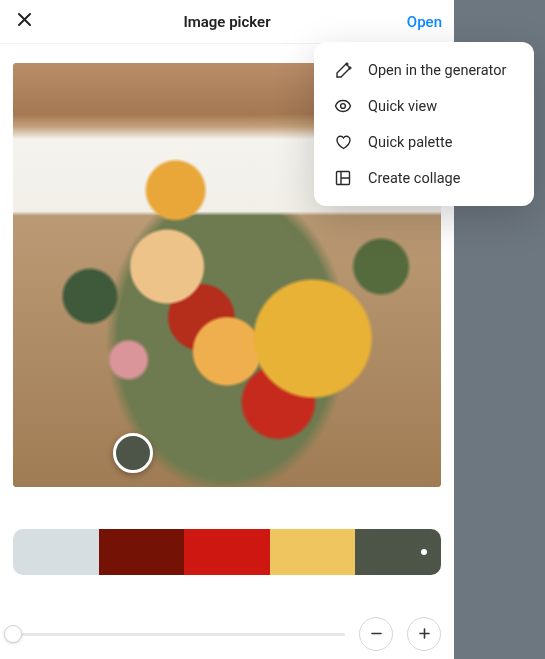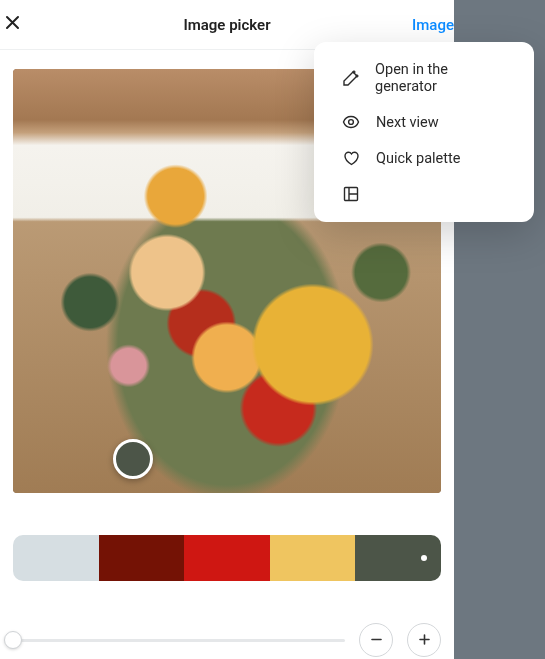--- a/index.html
+++ b/index.html
@@ -15,22 +15,22 @@
       position: absolute;
       left: 0; top: 0;
       width: 454px;
       height: 659px;
       background: #fff;
     }
     .header {
       display: flex;
       align-items: center;
       justify-content: space-between;
-      height: 50px;
-      padding: 0 0;
+      height: 44px;
+      padding: 0 12px;
       border-bottom: 1px solid #eef0f1;
     }
     .header-title {
       font-size: 15px;
       font-weight: 600;
       color: #222;
       position: absolute;
       left: 0; right: 0;
       text-align: center;
       pointer-events: none;
@@ -151,21 +151,21 @@
     }
 
     .menu {
       position: absolute;
       top: 42px;
       left: 314px;
       width: 220px;
       background: #fff;
       border-radius: 12px;
       box-shadow: 0 12px 40px rgba(0,0,0,0.18);
-      padding: 10px 8px;
+      padding: 10px 0;
     }
     .menu-item {
       display: flex;
       align-items: center;
       gap: 16px;
       padding: 9px 20px;
       font-size: 14.5px;
       color: #2a2a2a;
       cursor: pointer;
     }
@@ -182,21 +182,21 @@
 
   <div class="header">
     <div class="close-btn">
       <span>
         <svg width="15" height="15" viewBox="0 0 15 15" fill="none" stroke="#222" stroke-width="2" stroke-linecap="round">
             <path d="M2 2 L13 13 M13 2 L2 13"></path>
           </svg>
       </span>
     </div>
     <div class="header-title">Image picker</div>
-    <div class="next-btn">Image</div>
+    <div class="next-btn">Open</div>
   </div>
 
   <div class="image-area">
     <div class="image-bg"></div>
     <div class="picker-dot" style="background: rgb(76, 85, 72);"></div>
   </div>
 
   <div class="palette">
     <div class="swatch" style="background: rgb(214, 222, 226);"></div>
     <div class="swatch" style="background: rgb(116, 18, 5);"></div>
@@ -240,31 +240,32 @@
     </span>
     <span>Open in the generator</span>
   </div>
   <div class="menu-item">
     <span class="icon">
       <svg width="18" height="18" viewBox="0 0 18 18" fill="none" stroke="currentColor" stroke-width="1.4">
           <path d="M1.5 9 C3 5 6 3.5 9 3.5 C12 3.5 15 5 16.5 9 C15 13 12 14.5 9 14.5 C6 14.5 3 13 1.5 9 Z"></path>
           <circle cx="9" cy="9" r="2.4"></circle>
         </svg>
     </span>
-    <span>Next view</span>
+    <span>Quick view</span>
   </div>
   <div class="menu-item">
     <span class="icon">
       <svg width="17" height="17" viewBox="0 0 17 17" fill="none" stroke="currentColor" stroke-width="1.4">
           <path d="M8.5 14.5 C8.5 14.5 2 10.5 2 6 C2 3.8 3.7 2.3 5.6 2.3 C7 2.3 8 3.2 8.5 4 C9 3.2 10 2.3 11.4 2.3 C13.3 2.3 15 3.8 15 6 C15 10.5 8.5 14.5 8.5 14.5 Z"></path>
         </svg>
     </span>
     <span>Quick palette</span>
   </div>
   <div class="menu-item">
     <span class="icon">
       <svg width="16" height="16" viewBox="0 0 16 16" fill="none" stroke="currentColor" stroke-width="1.4">
           <rect x="1.5" y="1.5" width="13" height="13" rx="1"></rect>
           <path d="M6 1.5 V14.5 M6 8 H14.5"></path>
         </svg>
     </span>
+    <span>Create collage</span>
   </div>
 </div>
 
 </body></html>

